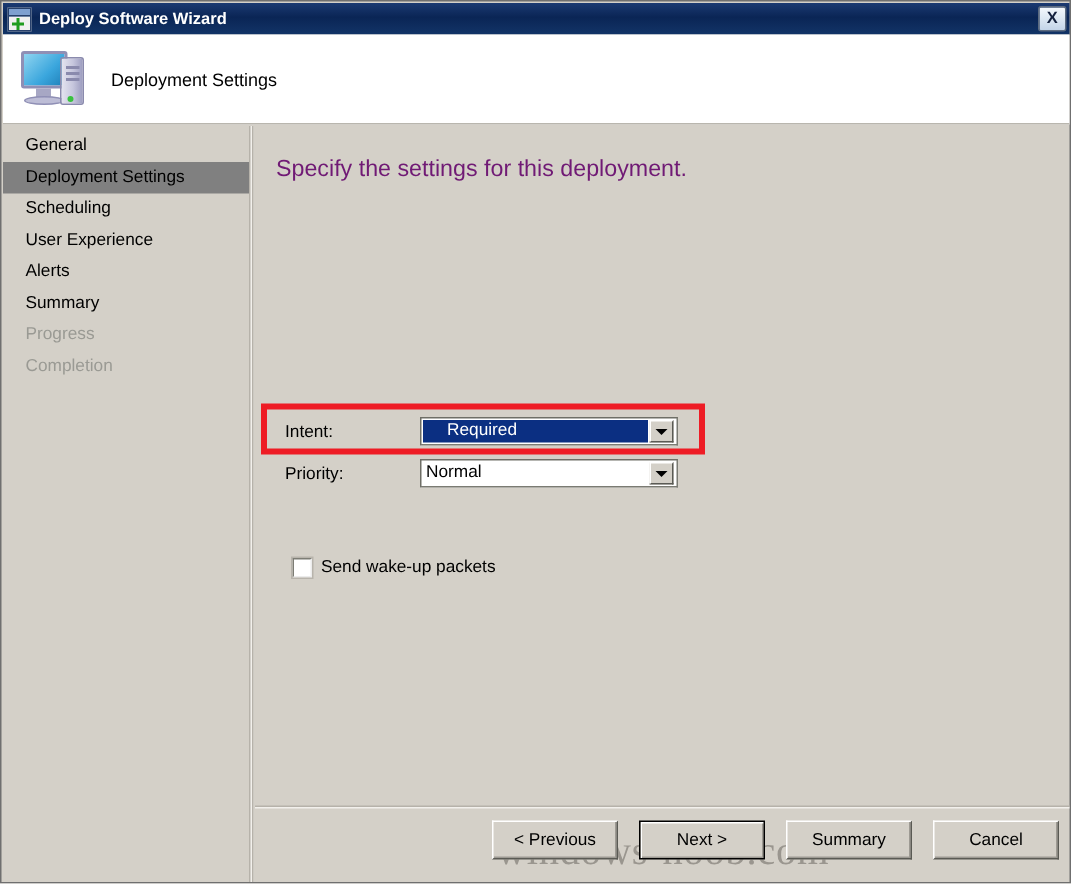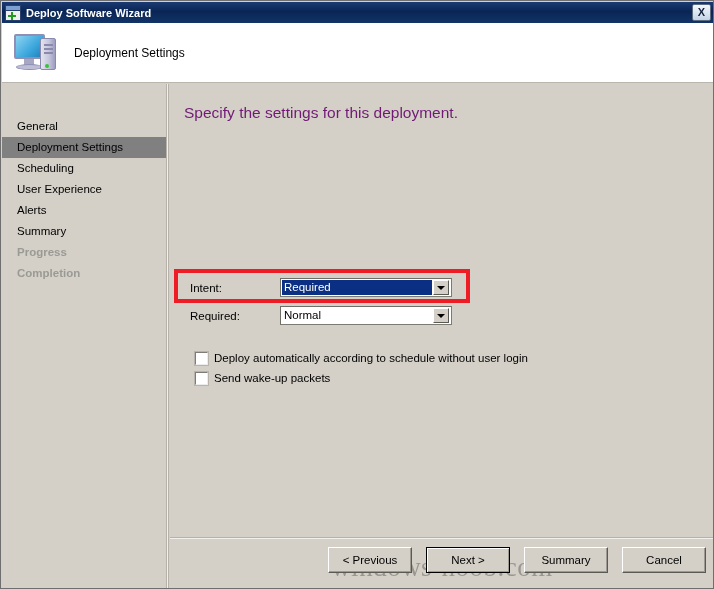--- a/index.html
+++ b/index.html
@@ -165,45 +165,44 @@
   #body-area {
     position: absolute;
     left: 1px; top: 83px;
     width: 712px;
     height: 504px;
     box-sizing: border-box;
   }
 
   #sidebar {
     position: absolute;
-    left: 0; top: 16px;
+    left: 0; top: 0;
     width: 164px;
     height: 364px;
     background: #d4d0c8;
     box-sizing: border-box;
-    padding-top: 16px;
+    padding-top: 3px;
   }
   #sidebar .nav-item {
     height: 21px;
     line-height: 21px;
     padding-left: 15px;
     font-size: 11.5px;
     color: #000000;
     white-space: nowrap;
     box-sizing: border-box;
     cursor: default;
   }
   #sidebar .nav-item.selected {
     background: #808080;
     color: #000000;
     width: 164px;
   }
   #sidebar .nav-item.disabled {
     color: #9a9a94;
-    font-weight: bold;
   }
 
   #divider-v {
     position: absolute;
     left: 164px; top: 0;
     width: 3px;
     height: 504px;
     background: #f2f0ec;
     border-left: 1px solid #b6b2aa;
     border-right: 1px solid #b6b2aa;
@@ -263,21 +262,21 @@
     font-size: 11.5px;
     color: #000000;
     white-space: nowrap;
     overflow: hidden;
     line-height: 17px;
   }
   .combo.focused .combo-text {
     background: #0b2f82;
     color: #ffffff;
     margin: 1px;
-    padding-left: 2px;
+    padding-left: 16px;
     line-height: 15px;
     height: 15px;
   }
   .combo .combo-arrow {
     flex: 0 0 auto;
     width: 16px;
     height: 15px;
     margin-right: 2px;
     background: #d4d0c8;
     border-top: 1px solid #ffffff;
@@ -451,35 +450,31 @@
         <span class="field-label">Intent:</span>
         <div class="combo focused">
           <span class="combo-text">Required</span>
           <span class="combo-arrow">
               <i></i>
             </span>
         </div>
       </div>
 
       <div class="form-row" id="row-priority">
-        <span class="field-label">Required:</span>
+        <span class="field-label">Priority:</span>
         <div class="combo">
           <span class="combo-text">Normal</span>
           <span class="combo-arrow">
               <i></i>
             </span>
         </div>
       </div>
 
       <div id="red-box"></div>
 
-      <div class="cb-row" id="cb-row-1">
-        <span class="cb-box"></span>
-        <span class="cb-label">Deploy automatically according to schedule without user login</span>
-      </div>
       <div class="cb-row" id="cb-row-2">
         <span class="cb-box"></span>
         <span class="cb-label">Send wake-up packets</span>
       </div>
 
       <div id="watermark">windows-noob.com</div>
 
       <div id="footer-rule"></div>
       <div id="buttons">
         <button class="btn">&lt; Previous</button>

